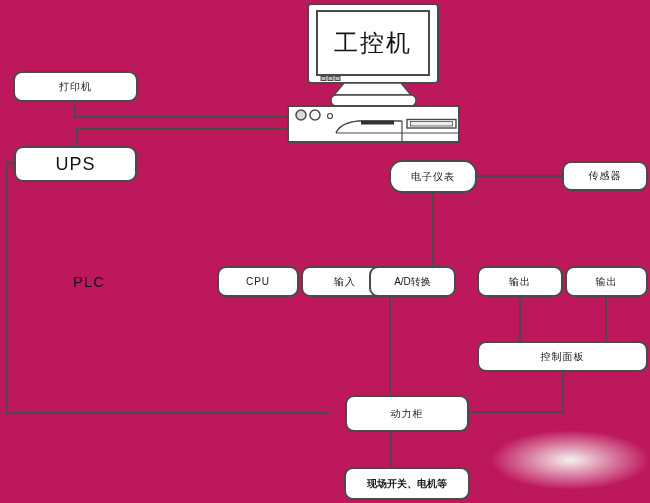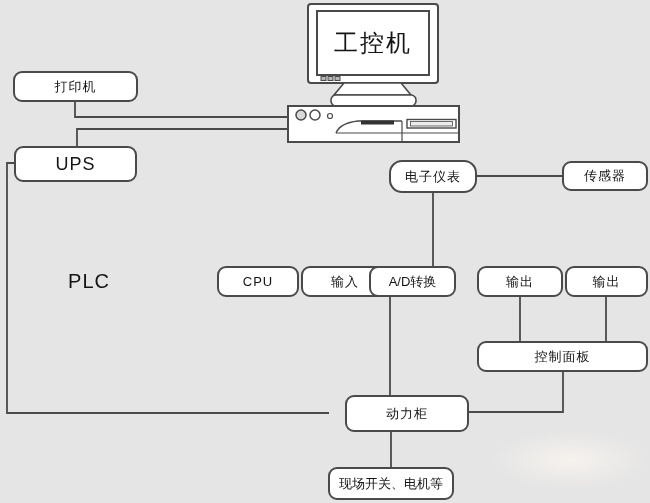--- a/index.html
+++ b/index.html
@@ -3,45 +3,45 @@
 <meta charset="utf-8">
 <style>
   html,body{margin:0;padding:0;}
   body{
     font-family:"Liberation Sans","DejaVu Sans",sans-serif;
     background:#ffffff;
   }
   .stage{
     position:relative;
     width:650px;height:503px;
-    background:#e5e5e5;
+    background:#be185d;
     overflow:hidden;
   }
   
   .smudge{
     position:absolute;left:490px;top:430px;width:160px;height:60px;
     background:radial-gradient(ellipse at center,#f6f2ee 0%,rgba(253,253,253,0) 70%);
     pointer-events:none;
   }
   svg.layer{position:absolute;left:0;top:0;}
   .node{
     position:absolute;
     box-sizing:border-box;
     background:#ffffff;
     border:2px solid #4a4a4a;
     border-radius:9px;
     display:flex;align-items:center;justify-content:center;
-    font-size:13px;color:#141414;
+    font-size:10px;color:#141414;
     white-space:nowrap;
     letter-spacing:1px;
   }
   .plc-group-label{
     position:absolute;
     display:flex;align-items:center;justify-content:center;
-    font-size:20px;color:#141414;letter-spacing:1px;
+    font-size:15px;color:#141414;letter-spacing:1px;
   }
   .monitor-text{
     position:absolute;left:317px;top:11px;width:112px;height:64px;
     display:flex;align-items:center;justify-content:center;
     font-size:24px;color:#141414;letter-spacing:2px;
   }
   .ups-text{font-size:18px;letter-spacing:1px;}
   .small-fit{letter-spacing:0;}
 </style>
 </head>
@@ -128,17 +128,17 @@
   </div>
 
   <div class="node" style="left:477px;top:341px;width:171px;height:31px;">
     <span>控制面板</span>
   </div>
 
   <div class="node" style="left:329px;top:395px;width:124px;height:37px;margin-left:16px;">
     <span>动力柜</span>
   </div>
 
-  <div class="node small-fit" style="left:328px;top:467px;width:126px;height:33px;">
+  <div class="node small-fit" style="left:344px;top:467px;width:126px;height:33px;font-weight:bold;">
     <span>现场开关、电机等</span>
   </div>
 
 </div>
 
 </body></html>

